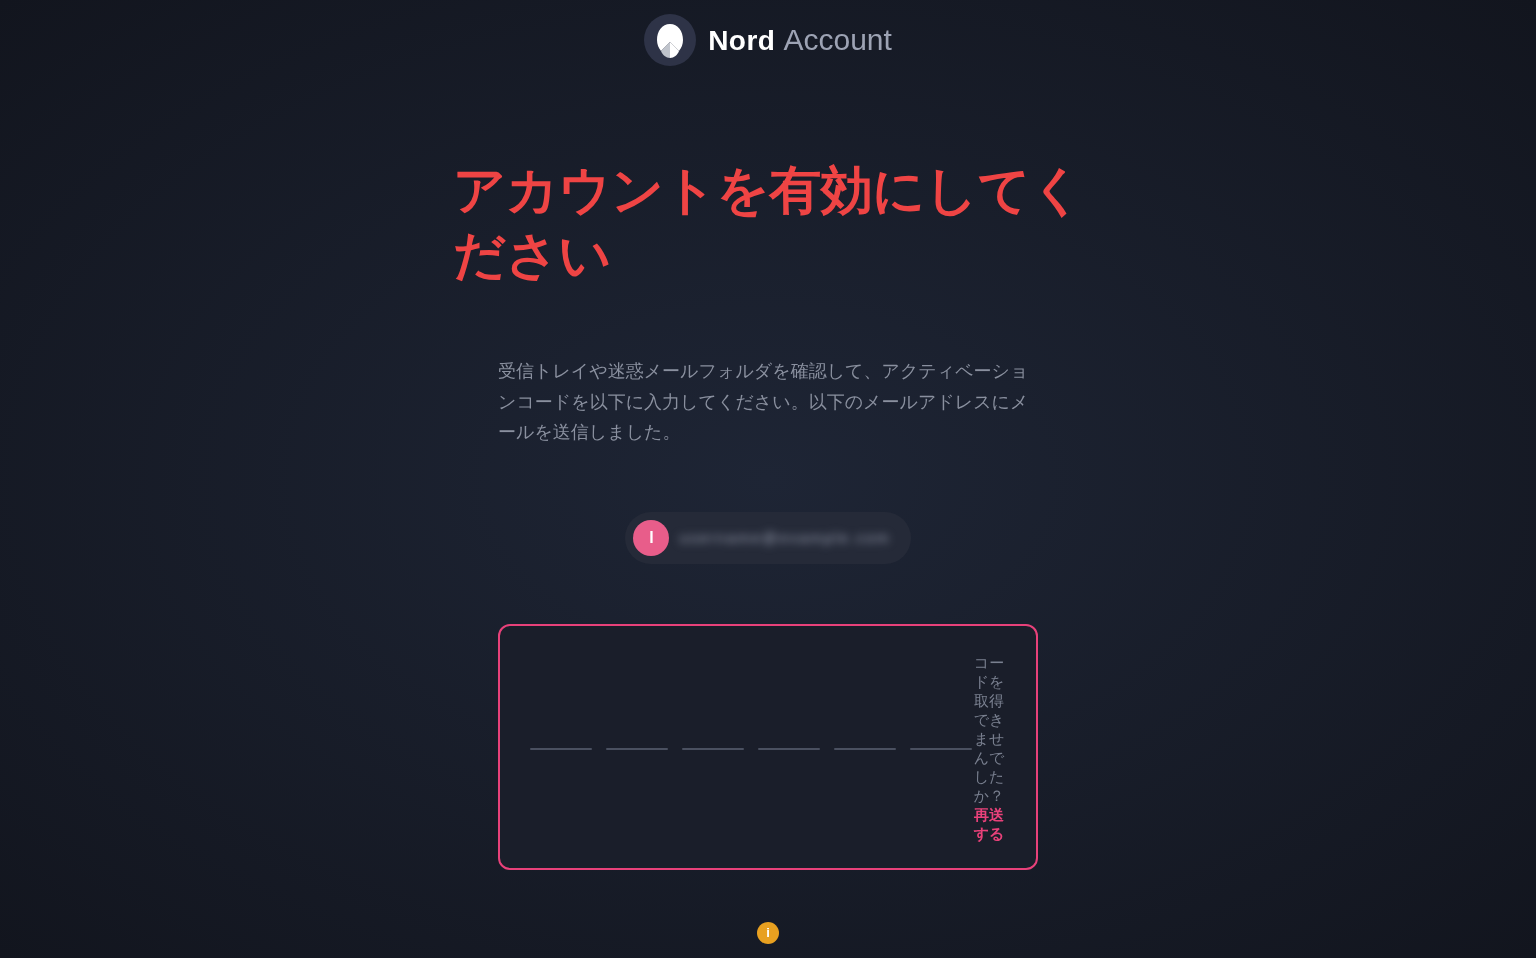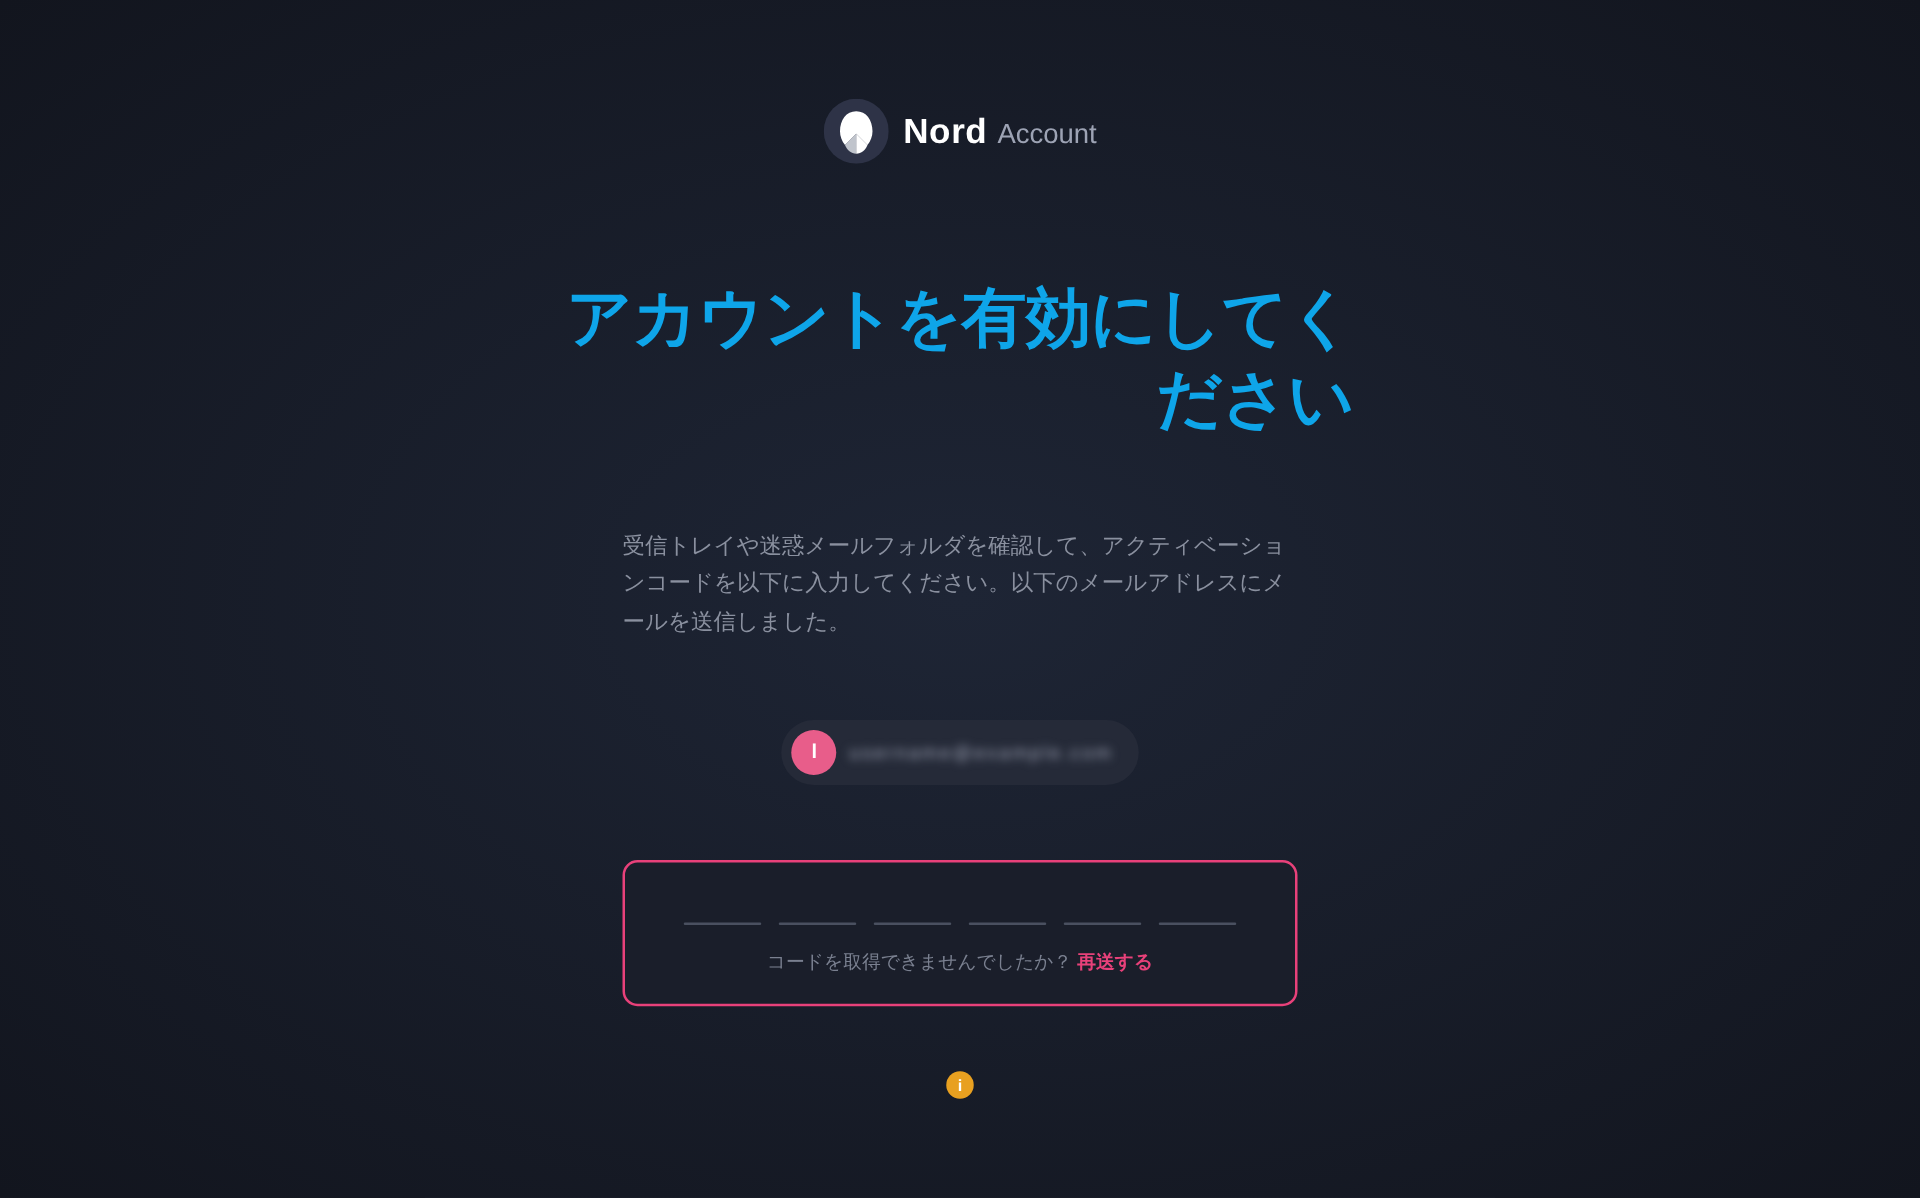--- a/index.html
+++ b/index.html
@@ -79,30 +79,30 @@
 
     .brand-nord {
       color: #ffffff;
       font-size: 28px;
       font-weight: 700;
       letter-spacing: 0.5px;
     }
 
     .brand-account {
       color: #9da3b4;
-      font-size: 22px;
+      font-size: 30px;
       font-weight: 400;
     }
 
     
     .page-title {
-      color: #0ea5e9;
+      color: #ef4444;
       font-size: 52px;
       font-weight: 600;
-      text-align: right;
+      text-align: left;
       line-height: 1.25;
       margin-bottom: 36px;
       letter-spacing: -0.5px;
     }
 
     
     .description {
       color: #8a909f;
       font-size: 18px;
       text-align: left;
@@ -147,21 +147,20 @@
 
     
     .code-box {
       width: 540px;
       border: 2.5px solid #e8417a;
       border-radius: 12px;
       background-color: #1a1e2a;
       padding: 28px 30px 24px;
       margin-bottom: 20px;
       display: flex;
-      flex-direction: column;
       align-items: center;
     }
 
     .code-fields {
       display: flex;
       gap: 14px;
       margin-bottom: 20px;
       margin-top: 20px;
     }
 

